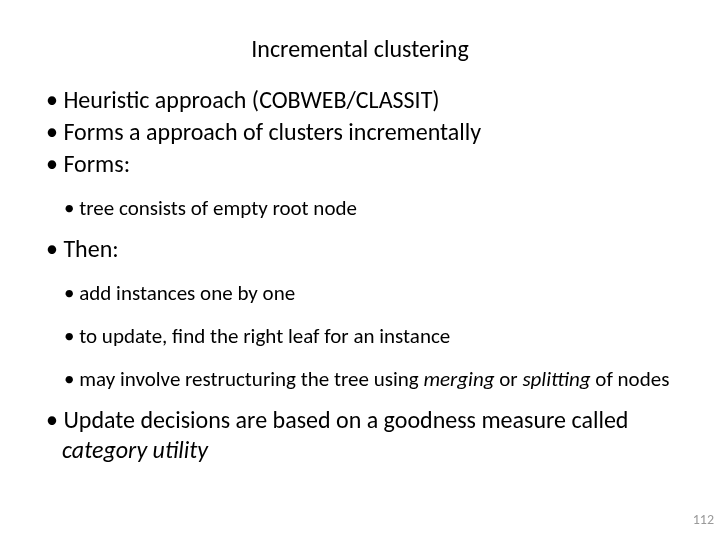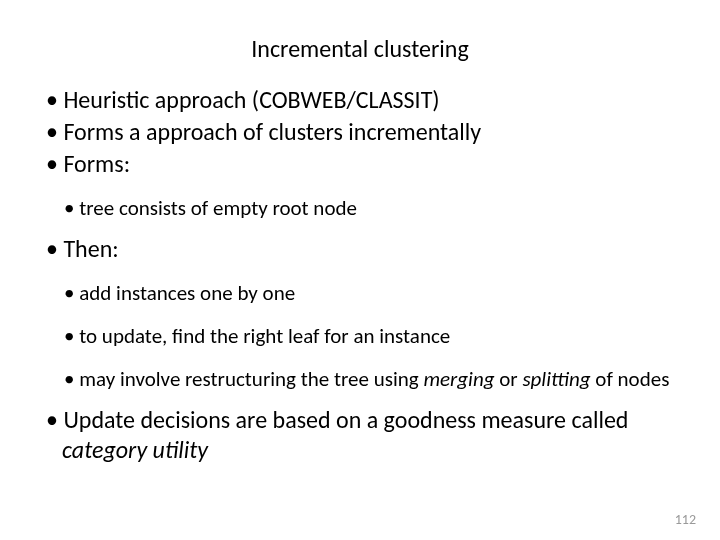--- a/index.html
+++ b/index.html
@@ -55,21 +55,21 @@
     }
     ul.level2 > li::before {
       content: "• ";
     }
     .em {
       font-style: italic;
     }
     .page-num {
       position: absolute;
       bottom: 12px;
-      right: 24px;
+      right: 6px;
       font-size: 14px;
       color: #9a9a9a;
     }
   </style>
 </head>
 <body>
 
 <div class="slide">
   <h1 class="title">Incremental clustering</h1>
 

